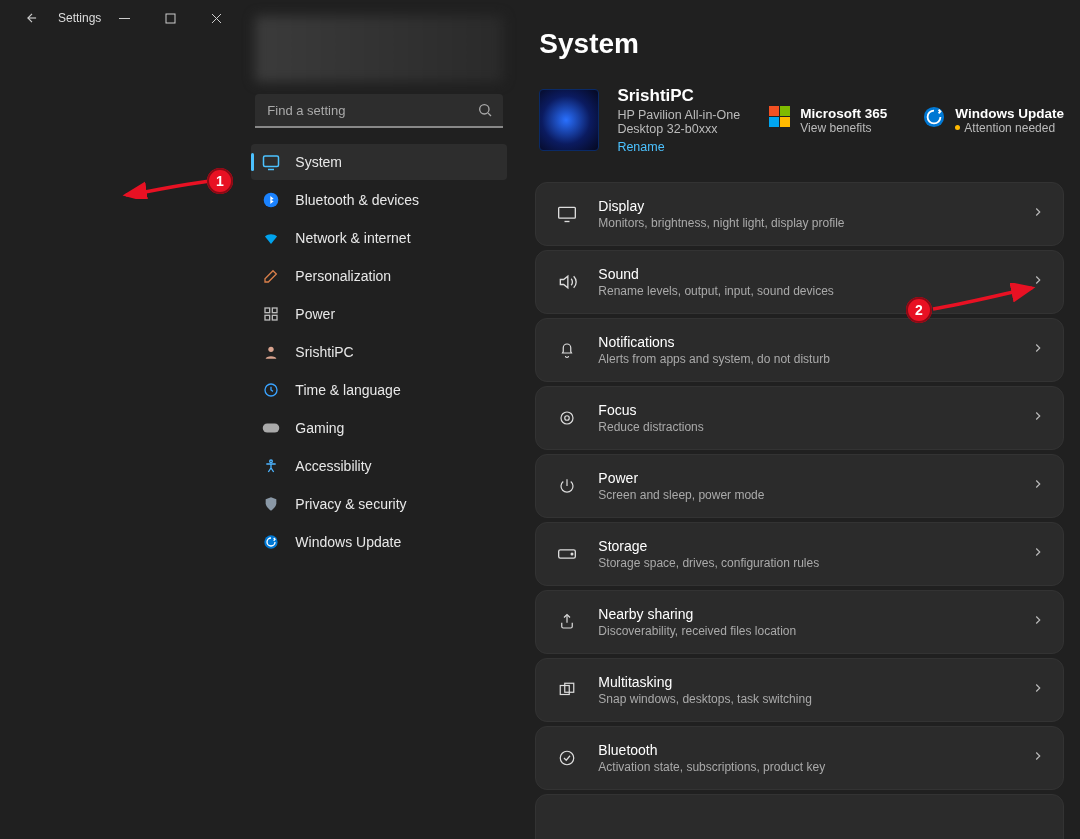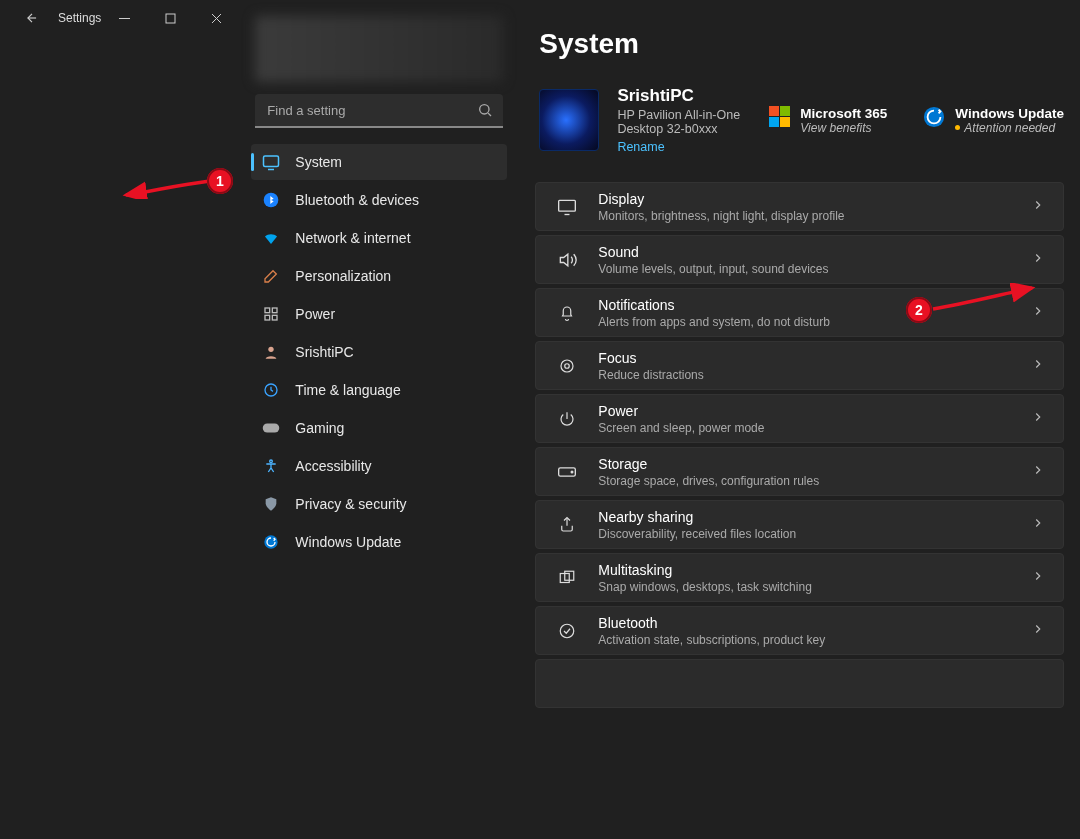--- a/index.html
+++ b/index.html
@@ -28,24 +28,24 @@
   .page-title { font-size: 28px; font-weight: 600; margin: 10px 0 26px 4px; }
   .device-header { display: flex; align-items: center; gap: 18px; margin-bottom: 28px; padding-left:4px; }
   .device-thumb { width: 100px; height: 62px; background: radial-gradient(circle at 45% 50%, #2970ff 0%, #0b1b60 55%, #05081f 100%); border-radius: 4px; border:1px solid #0a2a66; }
   .device-info { display: flex; flex-direction: column; }
   .device-name { font-size: 17px; font-weight: 600; }
   .device-model { font-size: 12.5px; color: #bbb; margin-top: 2px; }
   .rename-link { font-size: 12.5px; color: #4cc2ff; margin-top: 4px; cursor: pointer; }
   .header-right { margin-left: auto; display: flex; gap: 36px; align-items:flex-start; }
   .header-link { display: flex; align-items: flex-start; gap: 10px; cursor: pointer; }
   .header-link .t1 { font-size: 13.5px; font-weight: 600; white-space:nowrap; }
-  .header-link .t2 { font-size: 12px; color: #bbb; white-space:nowrap; display:flex; align-items:center; gap:4px;font-style:italic;}
+  .header-link .t2 { font-size: 12px; color: #bbb; white-space:nowrap; display:flex; align-items:center; gap:4px;}
   .header-link .t2 .dot{ width:5px;height:5px;border-radius:50%;background:#ffb900; display:inline-block;}
   .cards { display: flex; flex-direction: column; gap: 4px; }
-  .card { display: flex; align-items: center; background: #2b2b2b; border: 1px solid #333; border-radius: 4px; height: 49px; padding: 0 18px; cursor: pointer; }
+  .card { display: flex; align-items: center; background: #2b2b2b; border: 1px solid #333; border-radius: 12px; height: 64px; padding: 0 18px; cursor: pointer; }
   .card-icon { width: 26px; display: flex; align-items: center; justify-content: center; color: #ddd; margin-right: 18px; }
   .card-text { display: flex; flex-direction: column; }
   .card-title { font-size: 14px; color: #fff; }
   .card-sub { font-size: 12px; color: #aaa; margin-top: 2px; }
   .card-chevron { margin-left: auto; color: #bbb; }
   
   .badge { position: absolute; width: 26px; height: 26px; background: #e81123; border-radius: 50%; color: #fff; font-size: 14px; font-weight: 700; display: flex; align-items: center; justify-content: center; box-shadow: 0 0 0 2px #8a0a15 inset; z-index: 50; }
   .arrow { position: absolute; z-index: 49; }
   .m365{display:grid;grid-template-columns:10px 10px;grid-template-rows:10px 10px;gap:1px;}
   .m365 span{width:10px;height:10px;}
@@ -259,21 +259,21 @@
         <div class="card">
           <span class="card-icon">
               <svg width="20" height="20" viewBox="0 0 24 24" fill="none" stroke="currentColor" stroke-width="1.6">
                 <path d="M4 9v6h4l5 4V5L8 9H4z"></path>
                 <path d="M17 8c2 2 2 6 0 8"></path>
                 <path d="M20 5c4 4 4 10 0 14"></path>
               </svg>
             </span>
           <div class="card-text">
               <div class="card-title">Sound</div>
-              <div class="card-sub">Volume levels, output, input, sound devices</div>
+              <div class="card-sub">Rename levels, output, input, sound devices</div>
             </div>
           <span class="card-chevron"><svg width="14" height="14" viewBox="0 0 24 24" fill="none" stroke="currentColor" stroke-width="2">
                 <path d="M9 18l6-6-6-6"></path>
               </svg></span>
         </div>
         <div class="card">
           <span class="card-icon">
               <svg width="18" height="18" viewBox="0 0 24 24" fill="none" stroke="currentColor" stroke-width="1.6">
                 <path d="M18 16H6l1-2V9a5 5 0 0 1 10 0v5l1 2z"></path>
                 <path d="M10 20a2 2 0 0 0 4 0"></path>

